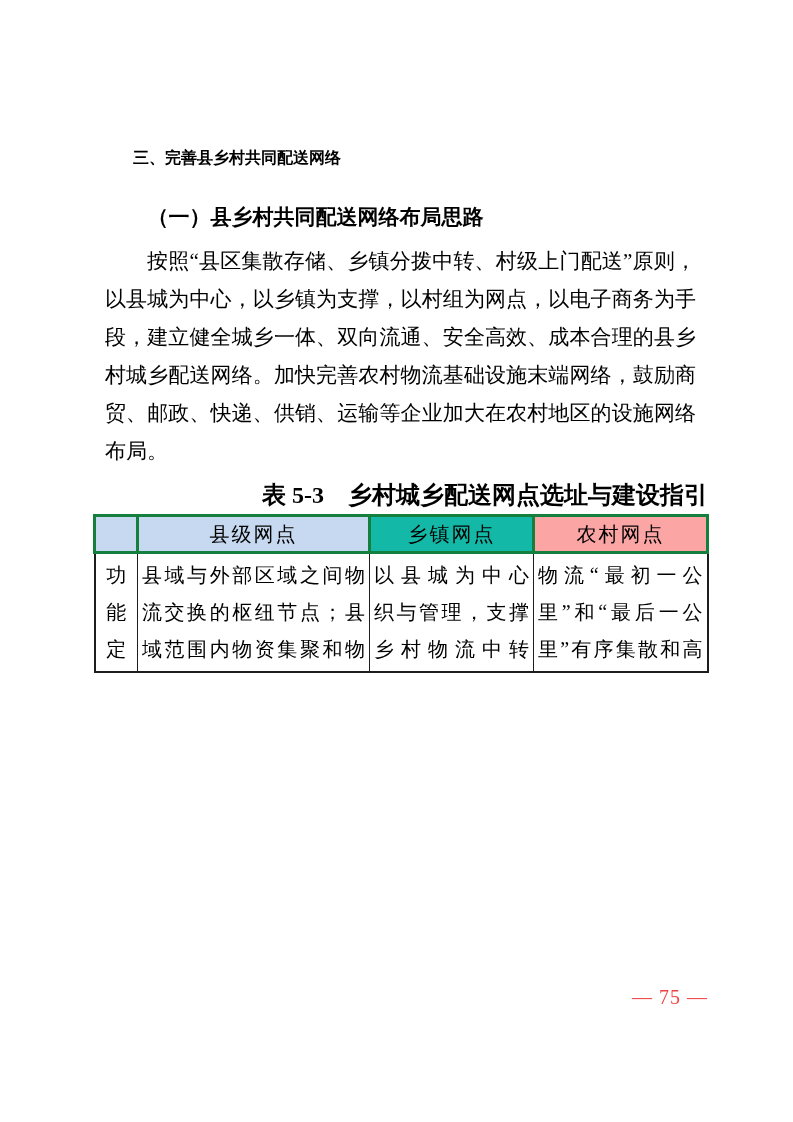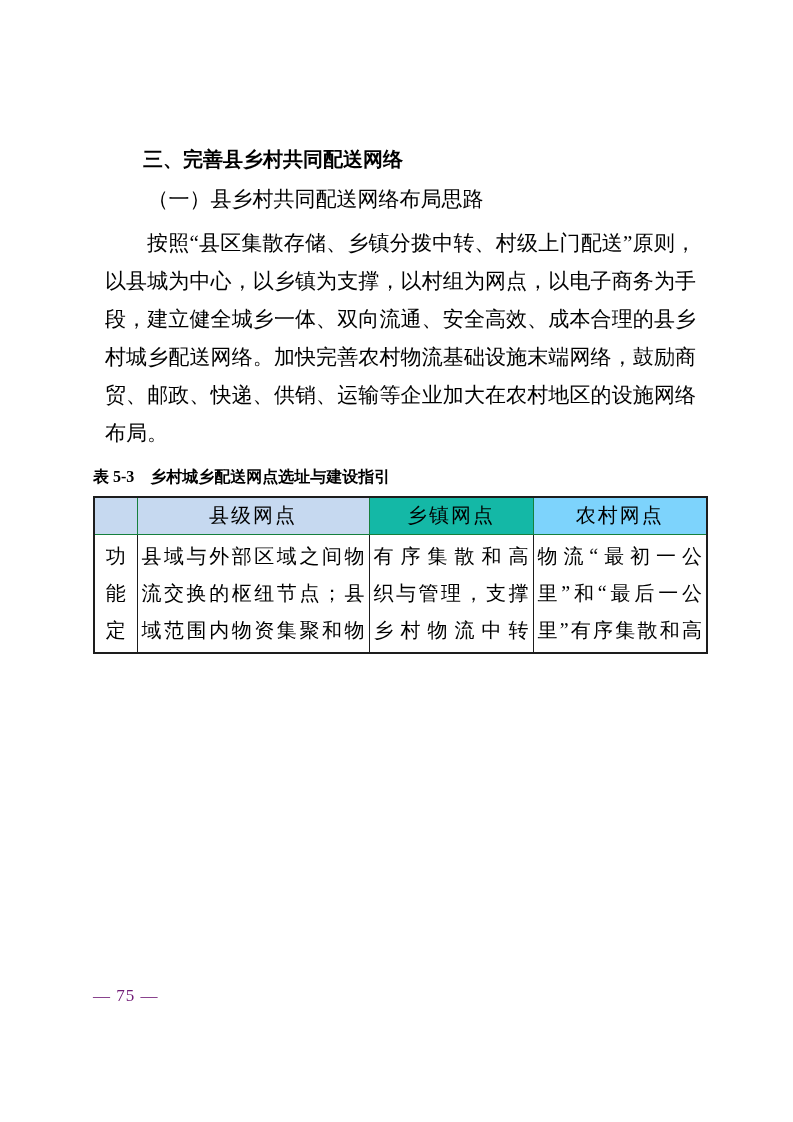--- a/index.html
+++ b/index.html
@@ -14,63 +14,63 @@
     font-family: "Liberation Serif", "DejaVu Serif", serif;
     overflow: hidden;
   }
   .content {
     position: absolute;
     left: 93px;
     top: 146px;
     width: 615px;
   }
   .h1 {
-    font-family: Liberation Serif, serif;
+    font-family: Liberation Mono, monospace;
     font-weight: bold;
-    font-size: 20px;
+    font-size: 16px;
     line-height: 26px;
-    margin: 0 0 14px 0;
+    margin: 0 0 32px 0;
     text-indent: 2.5em;
   }
   .h2 {
-    font-weight: normal;
+    font-weight: bold;
     font-size: 21px;
     line-height: 26px;
     margin: 0 0 12px 0;
     text-indent: 2.6em;
   }
   .para {
     font-size: 21px;
     line-height: 38px;
     text-align: justify;
     text-justify: inter-character;
     text-indent: 2em;
     margin: 12px;
   }
   .table-caption {
     font-weight: bold;
-    font-size: 16px;
+    font-size: 24px;
     line-height: 26px;
-    text-align: left;
+    text-align: right;
     margin: 6px 0 6px 0;
     white-space: pre-wrap;
   }
   table.guide {
     width: 615px;
     border-collapse: collapse;
     table-layout: fixed;
     border: 2px solid #1d1d1d;
     font-size: 20px;
   }
   table.guide col.c1 { width: 43px; }
   table.guide col.c2 { width: 232px; }
   table.guide col.c3 { width: 164px; }
   table.guide col.c4 { width: 174px; }
   table.guide th {
-    border: 1px solid #15803d;
+    border: 3px solid #15803d;
     height: 37px;
     font-weight: normal;
     text-align: center;
     padding: 2px 4px;
     letter-spacing: 2px;
   }
   table.guide td {
     border: 1px solid #1d1d1d;
     vertical-align: top;
     padding: 3px 4px 2px 4px;
@@ -85,23 +85,24 @@
     text-align: center;
     text-align-last: center;
     padding: 3px 2px;
   }
   .tbody-clip td { height: 113px; }
   .footer {
     position: absolute;
     left: 93px;
     top: 986px;
     width: 615px;
-    font-size: 17px;
+    text-align: right;
+    font-size: 20px;
     letter-spacing: 1px;
-    color: #701a75;
+    color: #ef4444;
   }
 </style>
 </head>
 <body>
 
 <div class="page">
   <div class="content">
 
     <div class="h1">三、完善县乡村共同配送网络</div>
 
@@ -118,32 +119,32 @@
         <col class="c1">
           <col class="c2">
           <col class="c3">
           <col class="c4">
       </colgroup>
       <thead>
         <tr id="header-row">
             <th style="background: rgb(198, 217, 240);"></th>
             <th style="background: rgb(198, 217, 240);">县级网点</th>
             <th style="background: #14b8a6;">乡镇网点</th>
-            <th style="background: #7dd3fc;">农村网点</th>
+            <th style="background: #fca5a5;">农村网点</th>
           </tr>
       </thead>
       <tbody class="tbody-clip">
         <tr>
           <td class="row-label">功
 能
 定</td>
           <td>县域与外部区域之间物
 流交换的枢纽节点；县
 域范围内物资集聚和物</td>
-          <td>有序集散和高
+          <td>以县城为中心
 织与管理，支撑
 乡村物流中转</td>
           <td>物流“最初一公
 里”和“最后一公
 里”有序集散和高</td>
         </tr>
       </tbody>
     </table>
   </div>
 

